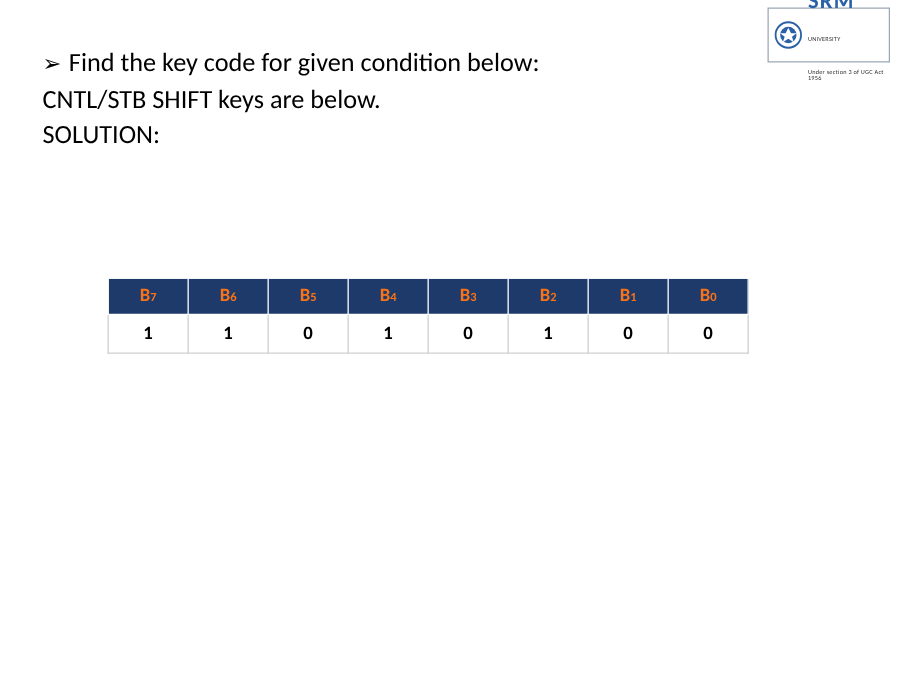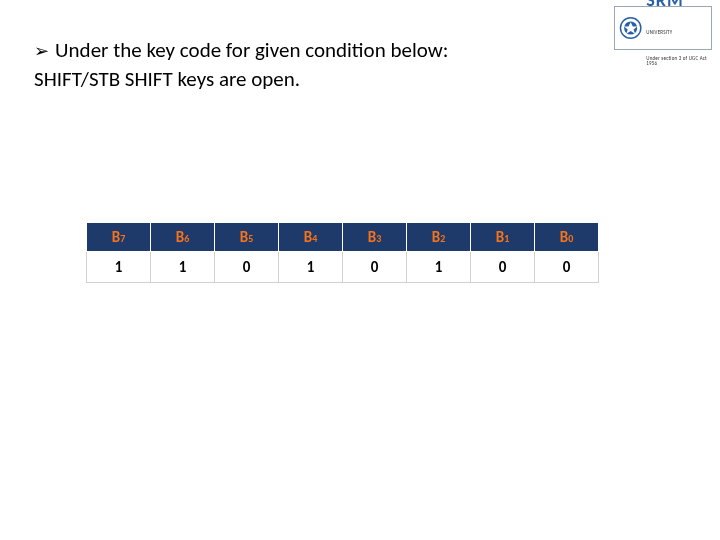--- a/index.html
+++ b/index.html
@@ -108,23 +108,24 @@
   </svg>
   <div class="txt">
     <span class="big">SRM</span>
     <span class="small">UNIVERSITY</span>
     <span class="small">Under section 3 of UGC Act 1956</span>
   </div>
 </div>
 
 <div class="content">
   <div class="line">
-    <span class="bullet">➢</span><span>Under the key code for given condition below:</span>
+    <span class="bullet">➢</span><span>Find the key code for given condition below:</span>
   </div>
-  <div class="line">SHIFT/STB SHIFT keys are open.</div>
+  <div class="line">CNTL/STB SHIFT keys are below.</div>
+  <div class="line">SOLUTION:</div>
 </div>
 
 <table class="tbl">
   <tbody>
       <tr class="hdr">
     <td><span class="b">B</span><span class="s">7</span></td>
     <td><span class="b">B</span><span class="s">6</span></td>
     <td><span class="b">B</span><span class="s">5</span></td>
     <td><span class="b">B</span><span class="s">4</span></td>
     <td><span class="b">B</span><span class="s">3</span></td>

